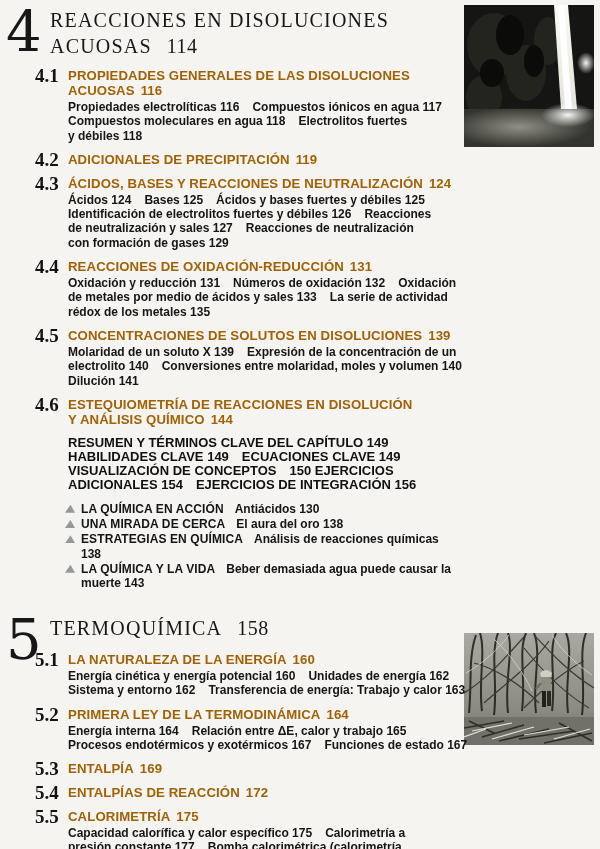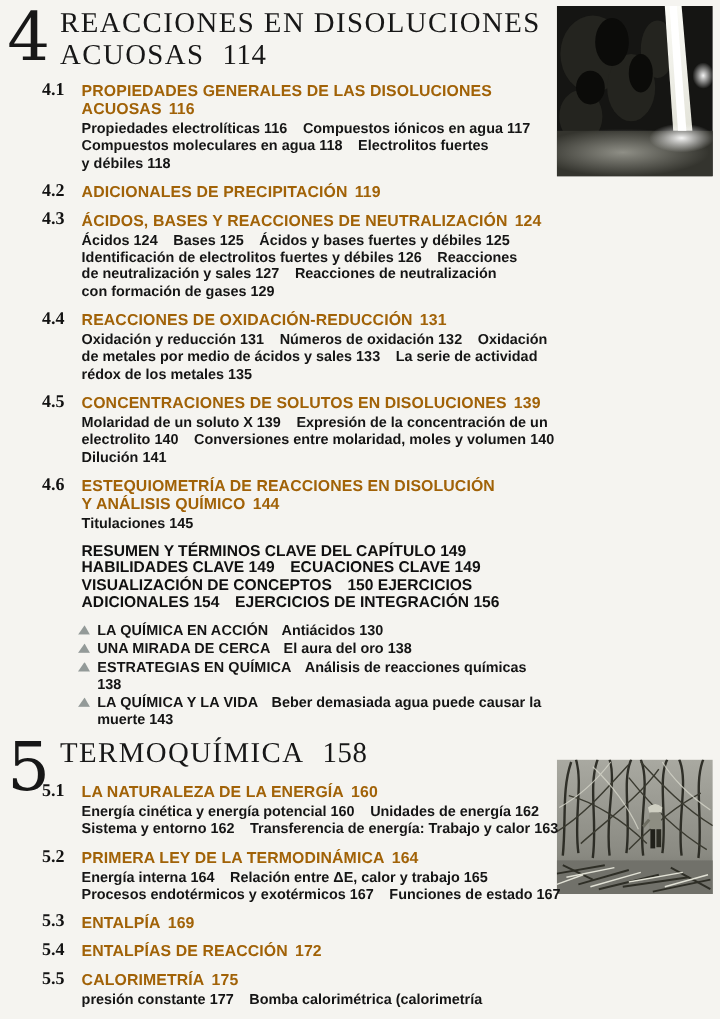--- a/index.html
+++ b/index.html
@@ -25,34 +25,34 @@
   .ch-num{
     position:absolute;left:-2px;top:0;
     font-family:"DejaVu Serif", serif;
     font-size:56px;line-height:56px;font-weight:500;
     color:#171717;
   }
   .ch-title{
     margin:0;padding-top:3px;
     font-family:"Liberation Serif", serif;
     font-weight:500;
-    font-size:24px;line-height:26px;
+    font-size:20px;line-height:26px;
     letter-spacing:1.2px;
     color:#171717;
   }
   .ch-title .t{white-space:pre-line;}
   .ch-title .pg{margin-left:15px;letter-spacing:0.5px;}
 
   .sections{margin-top:9px;padding-left:27px;}
   .ch-1 .sections{margin-top:11px;}
   .sec{display:flex;margin-bottom:9px;}
   .sec-num{
     flex:none;width:33px;
     font-family:"Liberation Serif", serif;
-    font-weight:700;font-size:15px;line-height:15px;
+    font-weight:700;font-size:19px;line-height:15px;
   }
   .sec-body{flex:1;min-width:0;}
   .sec-title{
     font-size:13.2px;font-weight:700;line-height:15px;
     letter-spacing:0.1px;color:#a16207;
   }
   .sec-title .t{white-space:pre-line;}
   .sec-title .pg{margin-left:6px;}
   .sub{margin-top:2px;}
   .subline{
@@ -241,23 +241,20 @@
                 <div class="subline"><span>electrolito 140</span><span class="gapsp"></span><span>Conversiones entre molaridad, moles y volumen 140</span></div>
                 <div class="subline"><span>Dilución 141</span></div>
               </div>
             </div>
           </div>
           <div class="sec">
             <span class="sec-num">4.6</span>
             <div class="sec-body">
               <div class="sec-title"><span class="t">ESTEQUIOMETRÍA DE REACCIONES EN DISOLUCIÓN
 Y ANÁLISIS QUÍMICO</span><span class="pg">144</span></div>
-              <div class="sub">
-                <div class="subline"><span>Titulaciones 145</span></div>
-              </div>
             </div>
           </div>
         </div>
     <div class="endmatter">
           <div class="em-line"><span>RESUMEN Y TÉRMINOS CLAVE DEL CAPÍTULO 149</span></div>
           <div class="em-line"><span>HABILIDADES CLAVE 149</span><span class="gapsp"></span><span>ECUACIONES CLAVE 149</span></div>
           <div class="em-line"><span>VISUALIZACIÓN DE CONCEPTOS</span><span class="gapsp"></span><span>150 EJERCICIOS</span></div>
           <div class="em-line"><span>ADICIONALES 154</span><span class="gapsp"></span><span>EJERCICIOS DE INTEGRACIÓN 156</span></div>
         </div>
     <ul class="features">
@@ -305,20 +302,21 @@
             <span class="sec-num">5.4</span>
             <div class="sec-body">
               <div class="sec-title"><span class="t">ENTALPÍAS DE REACCIÓN</span><span class="pg">172</span></div>
             </div>
           </div>
           <div class="sec">
             <span class="sec-num">5.5</span>
             <div class="sec-body">
               <div class="sec-title"><span class="t">CALORIMETRÍA</span><span class="pg">175</span></div>
               <div class="sub">
+                <div class="subline"><span>Capacidad calorífica y calor específico 175</span><span class="gapsp"></span><span>Calorimetría a</span></div>
                 <div class="subline"><span>presión constante 177</span><span class="gapsp"></span><span>Bomba calorimétrica (calorimetría</span></div>
               </div>
             </div>
           </div>
         </div>
 
   </section>
     </div>
 </div>
 

